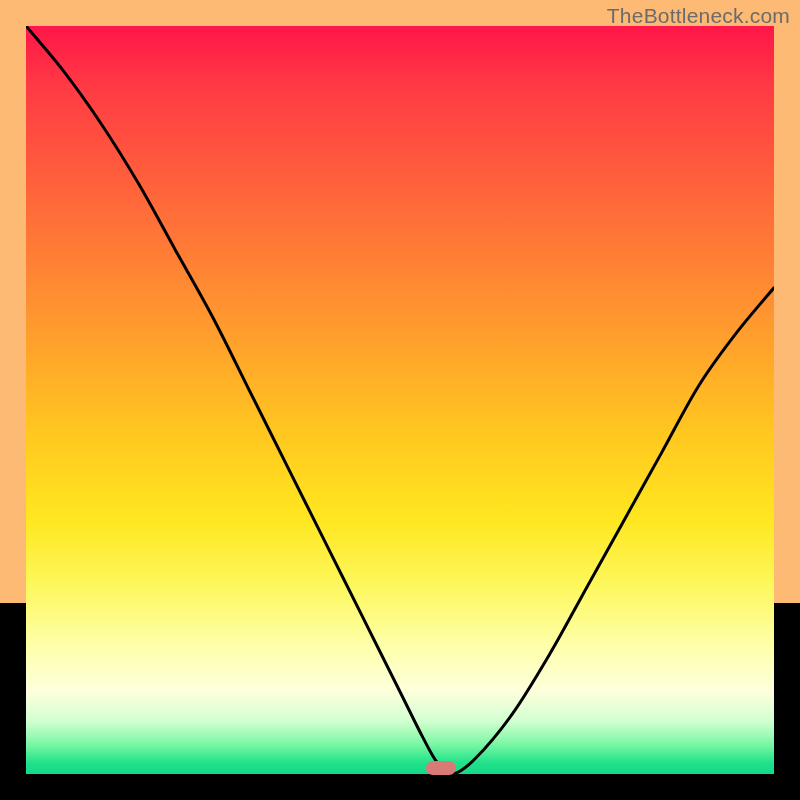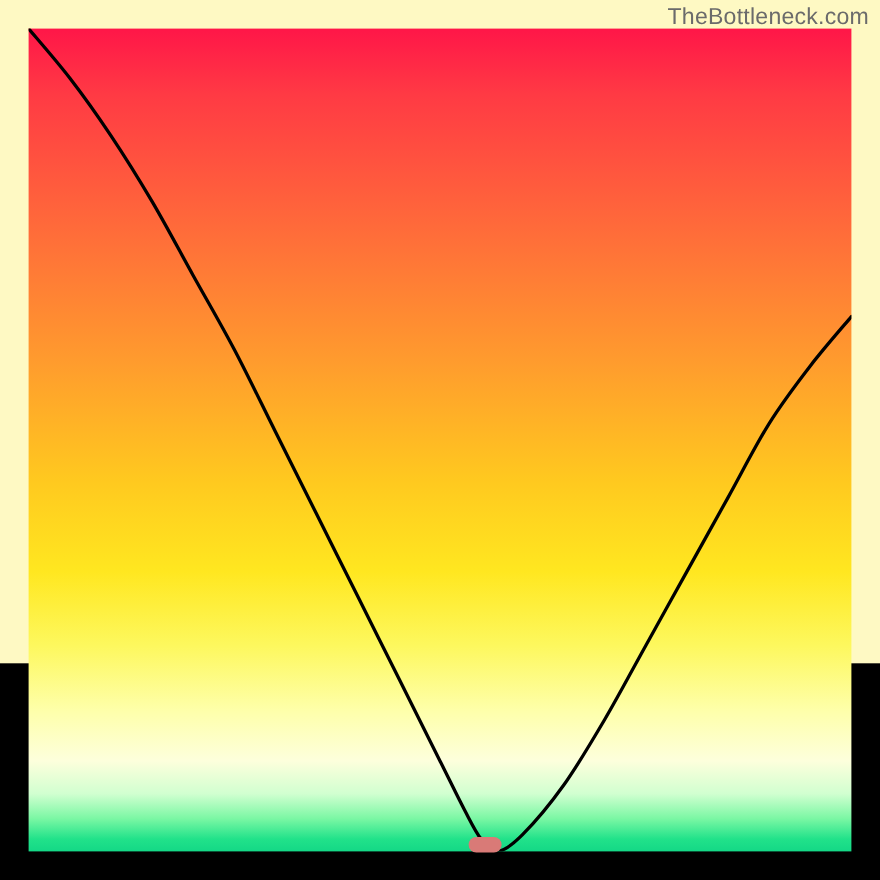--- a/index.html
+++ b/index.html
@@ -10,21 +10,21 @@
     background: #000;
     overflow: hidden;
     font-family: Arial, Helvetica, sans-serif;
   }
   .frame {
     position: absolute;
     left: 0;
     top: 0;
     width: 800px;
     height: 603px;
-    background: #fef9c3;
+    background: #fdba74;
   }
   .plot {
     position: absolute;
     left: 26px;
     top: 26px;
     width: 748px;
     height: 748px;
     
     background: linear-gradient(
       to bottom,

